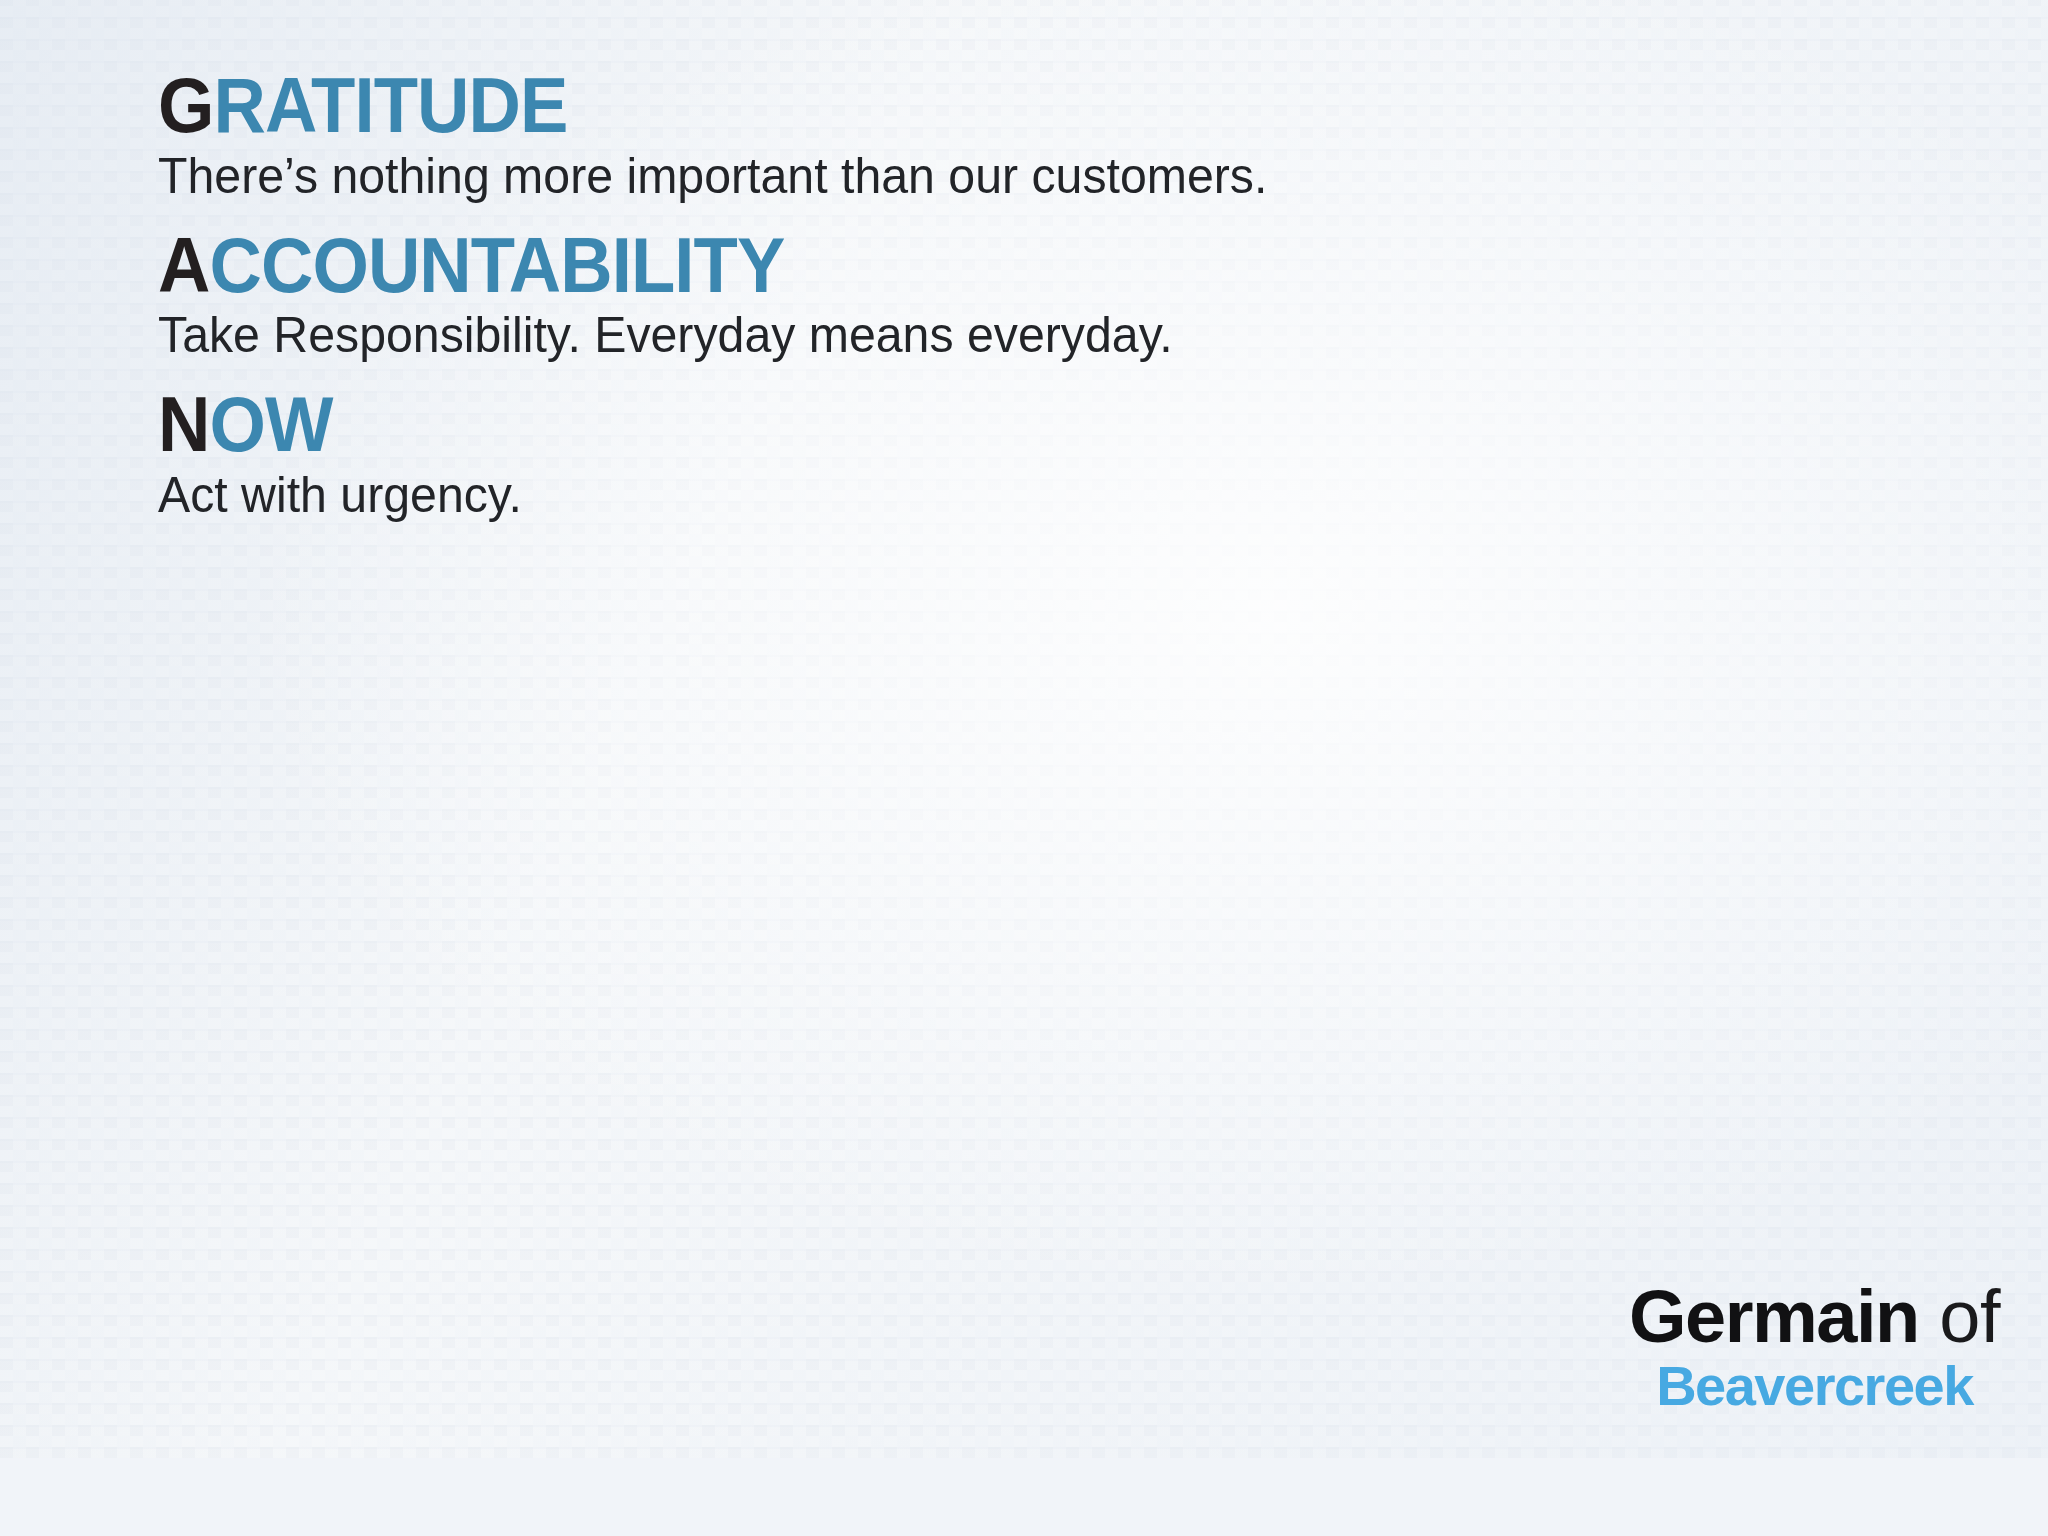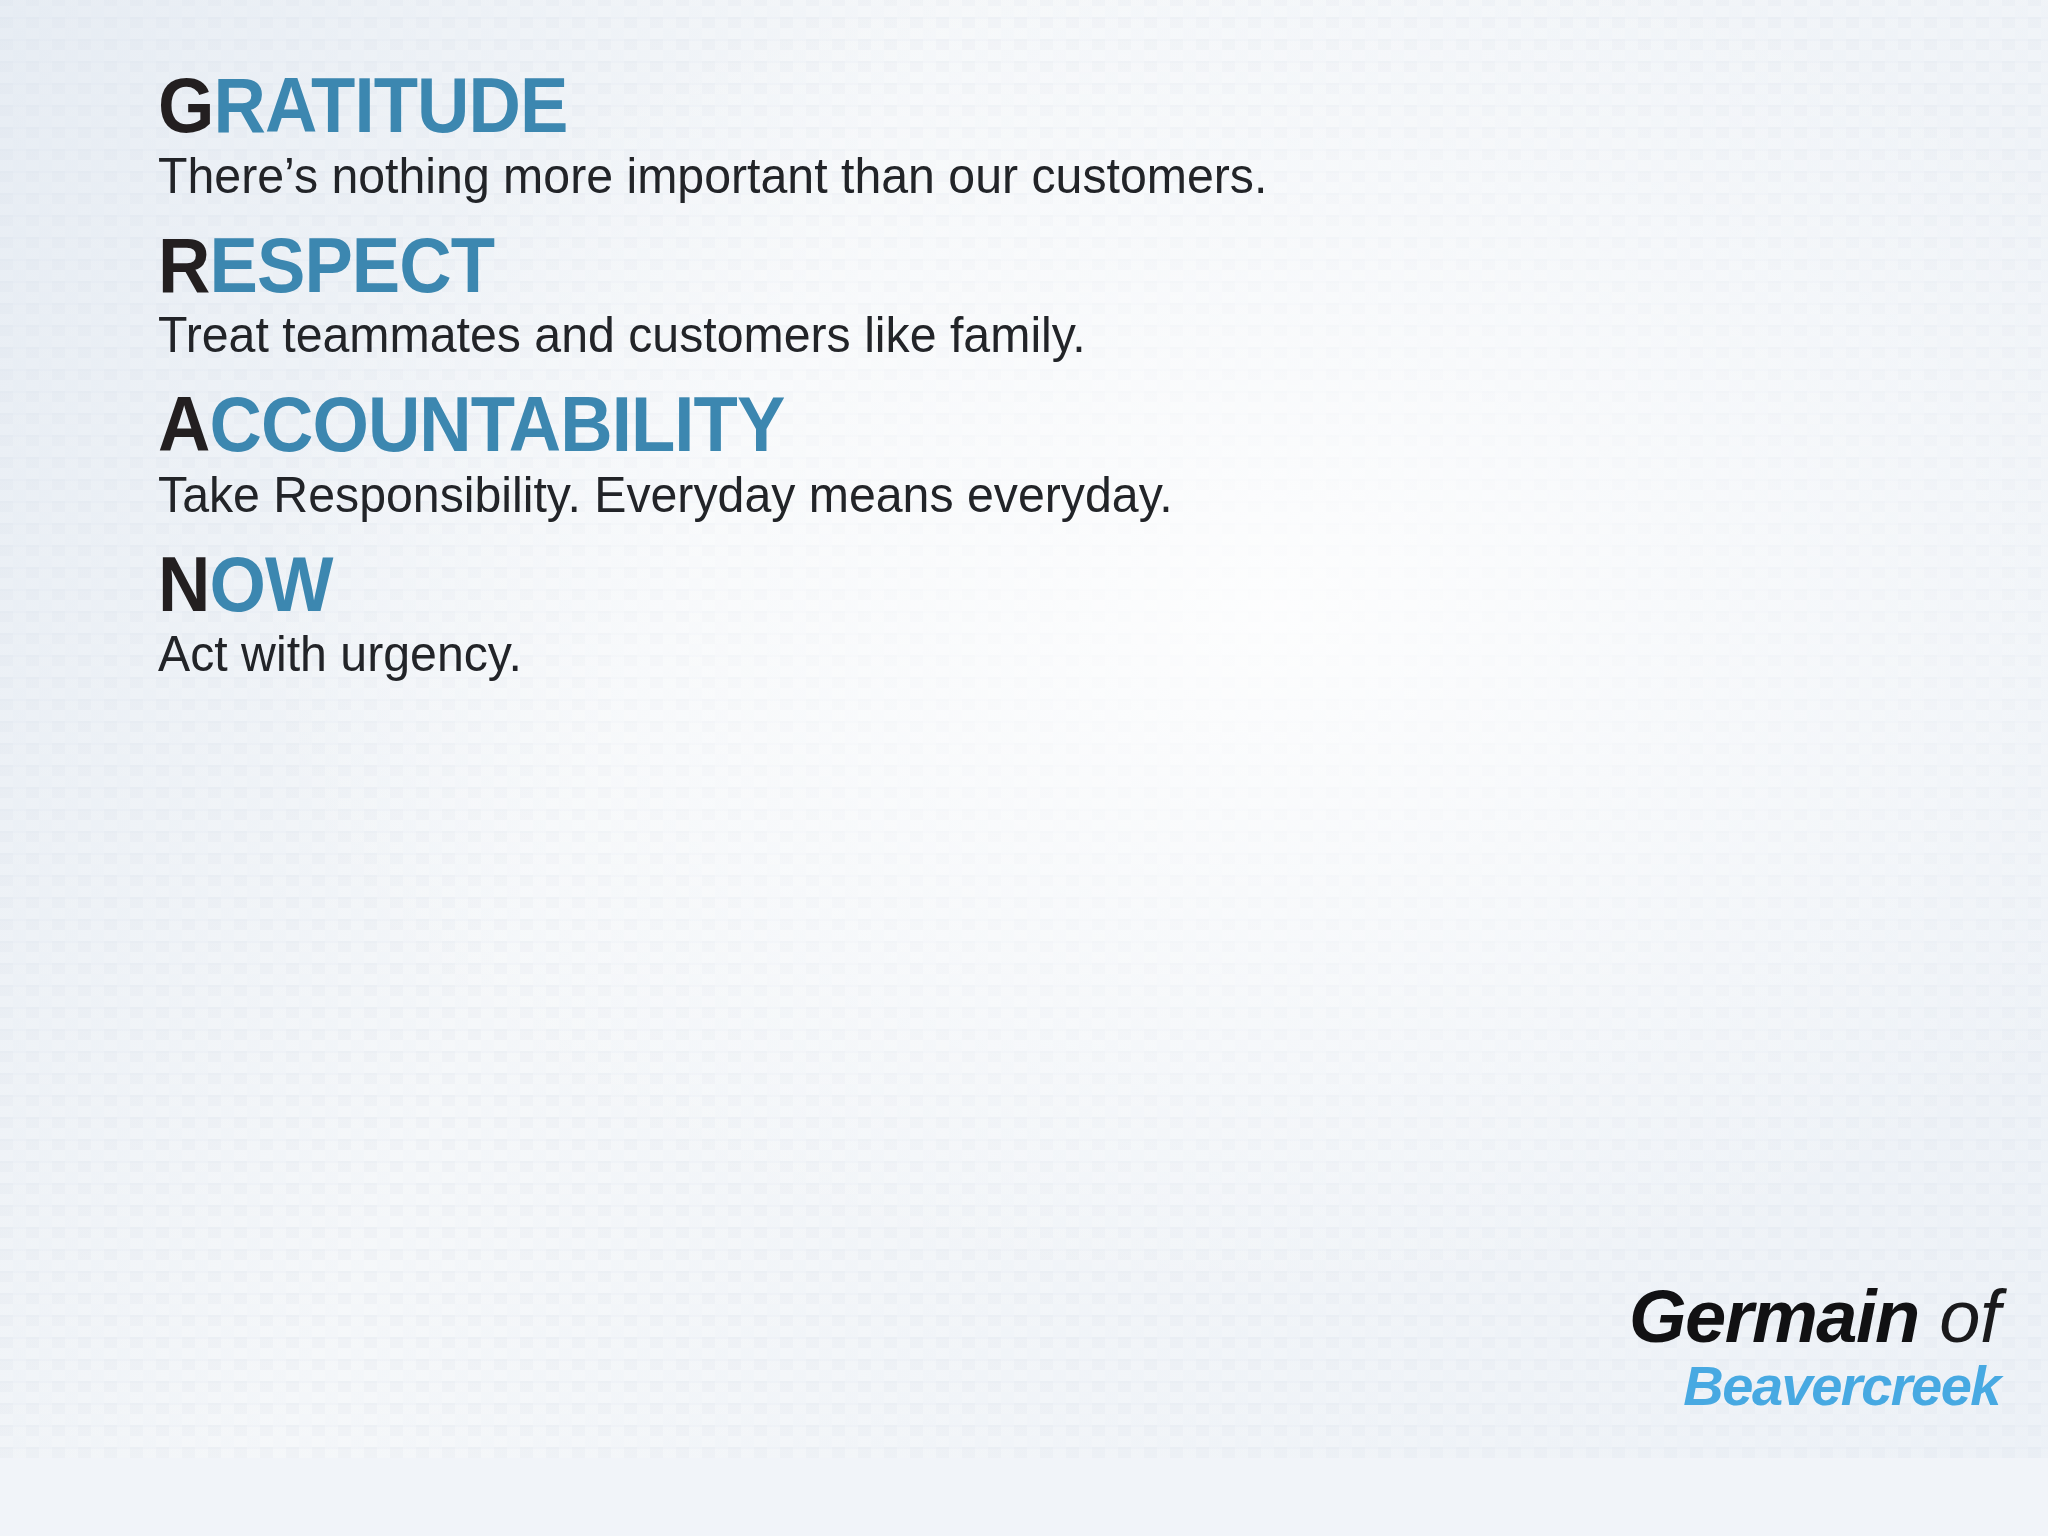--- a/index.html
+++ b/index.html
@@ -108,23 +108,22 @@
   
   #block-0 { margin-top: 10px; }
   #block-6 { margin-bottom: 0; }
 
   
   #logo {
     position: absolute;
     right: 48px;
     bottom: 44px;
     z-index: 4;
-    text-align: right;
+    text-align: center;
     line-height: 1;
-    font-style: italic;
   }
   #logo-line1 {
     font-family: "Liberation Sans", sans-serif;
     font-size: 74px;
     line-height: 0.98;
     white-space: nowrap;
     margin-bottom: 4px;
   }
   #logo-germain {
     font-weight: bold;
@@ -158,26 +157,20 @@
   <div id="content">
 
     <div class="value-block" id="block-0">
       <div class="value-heading">
         <span class="heading-initial">G</span><span class="heading-rest">RATITUDE</span>
       </div>
       <p class="value-desc">There’s nothing more important than our customers.</p>
     </div>
 
 
-    <div class="value-block" id="block-2">
-      <div class="value-heading">
-        <span class="heading-initial">R</span><span class="heading-rest">ESPECT</span>
-      </div>
-      <p class="value-desc">Treat teammates and customers like family.</p>
-    </div>
 
 
     <div class="value-block" id="block-4">
       <div class="value-heading">
         <span class="heading-initial">A</span><span class="heading-rest">CCOUNTABILITY</span>
       </div>
       <p class="value-desc">Take Responsibility. Everyday means everyday.</p>
     </div>
 
 

